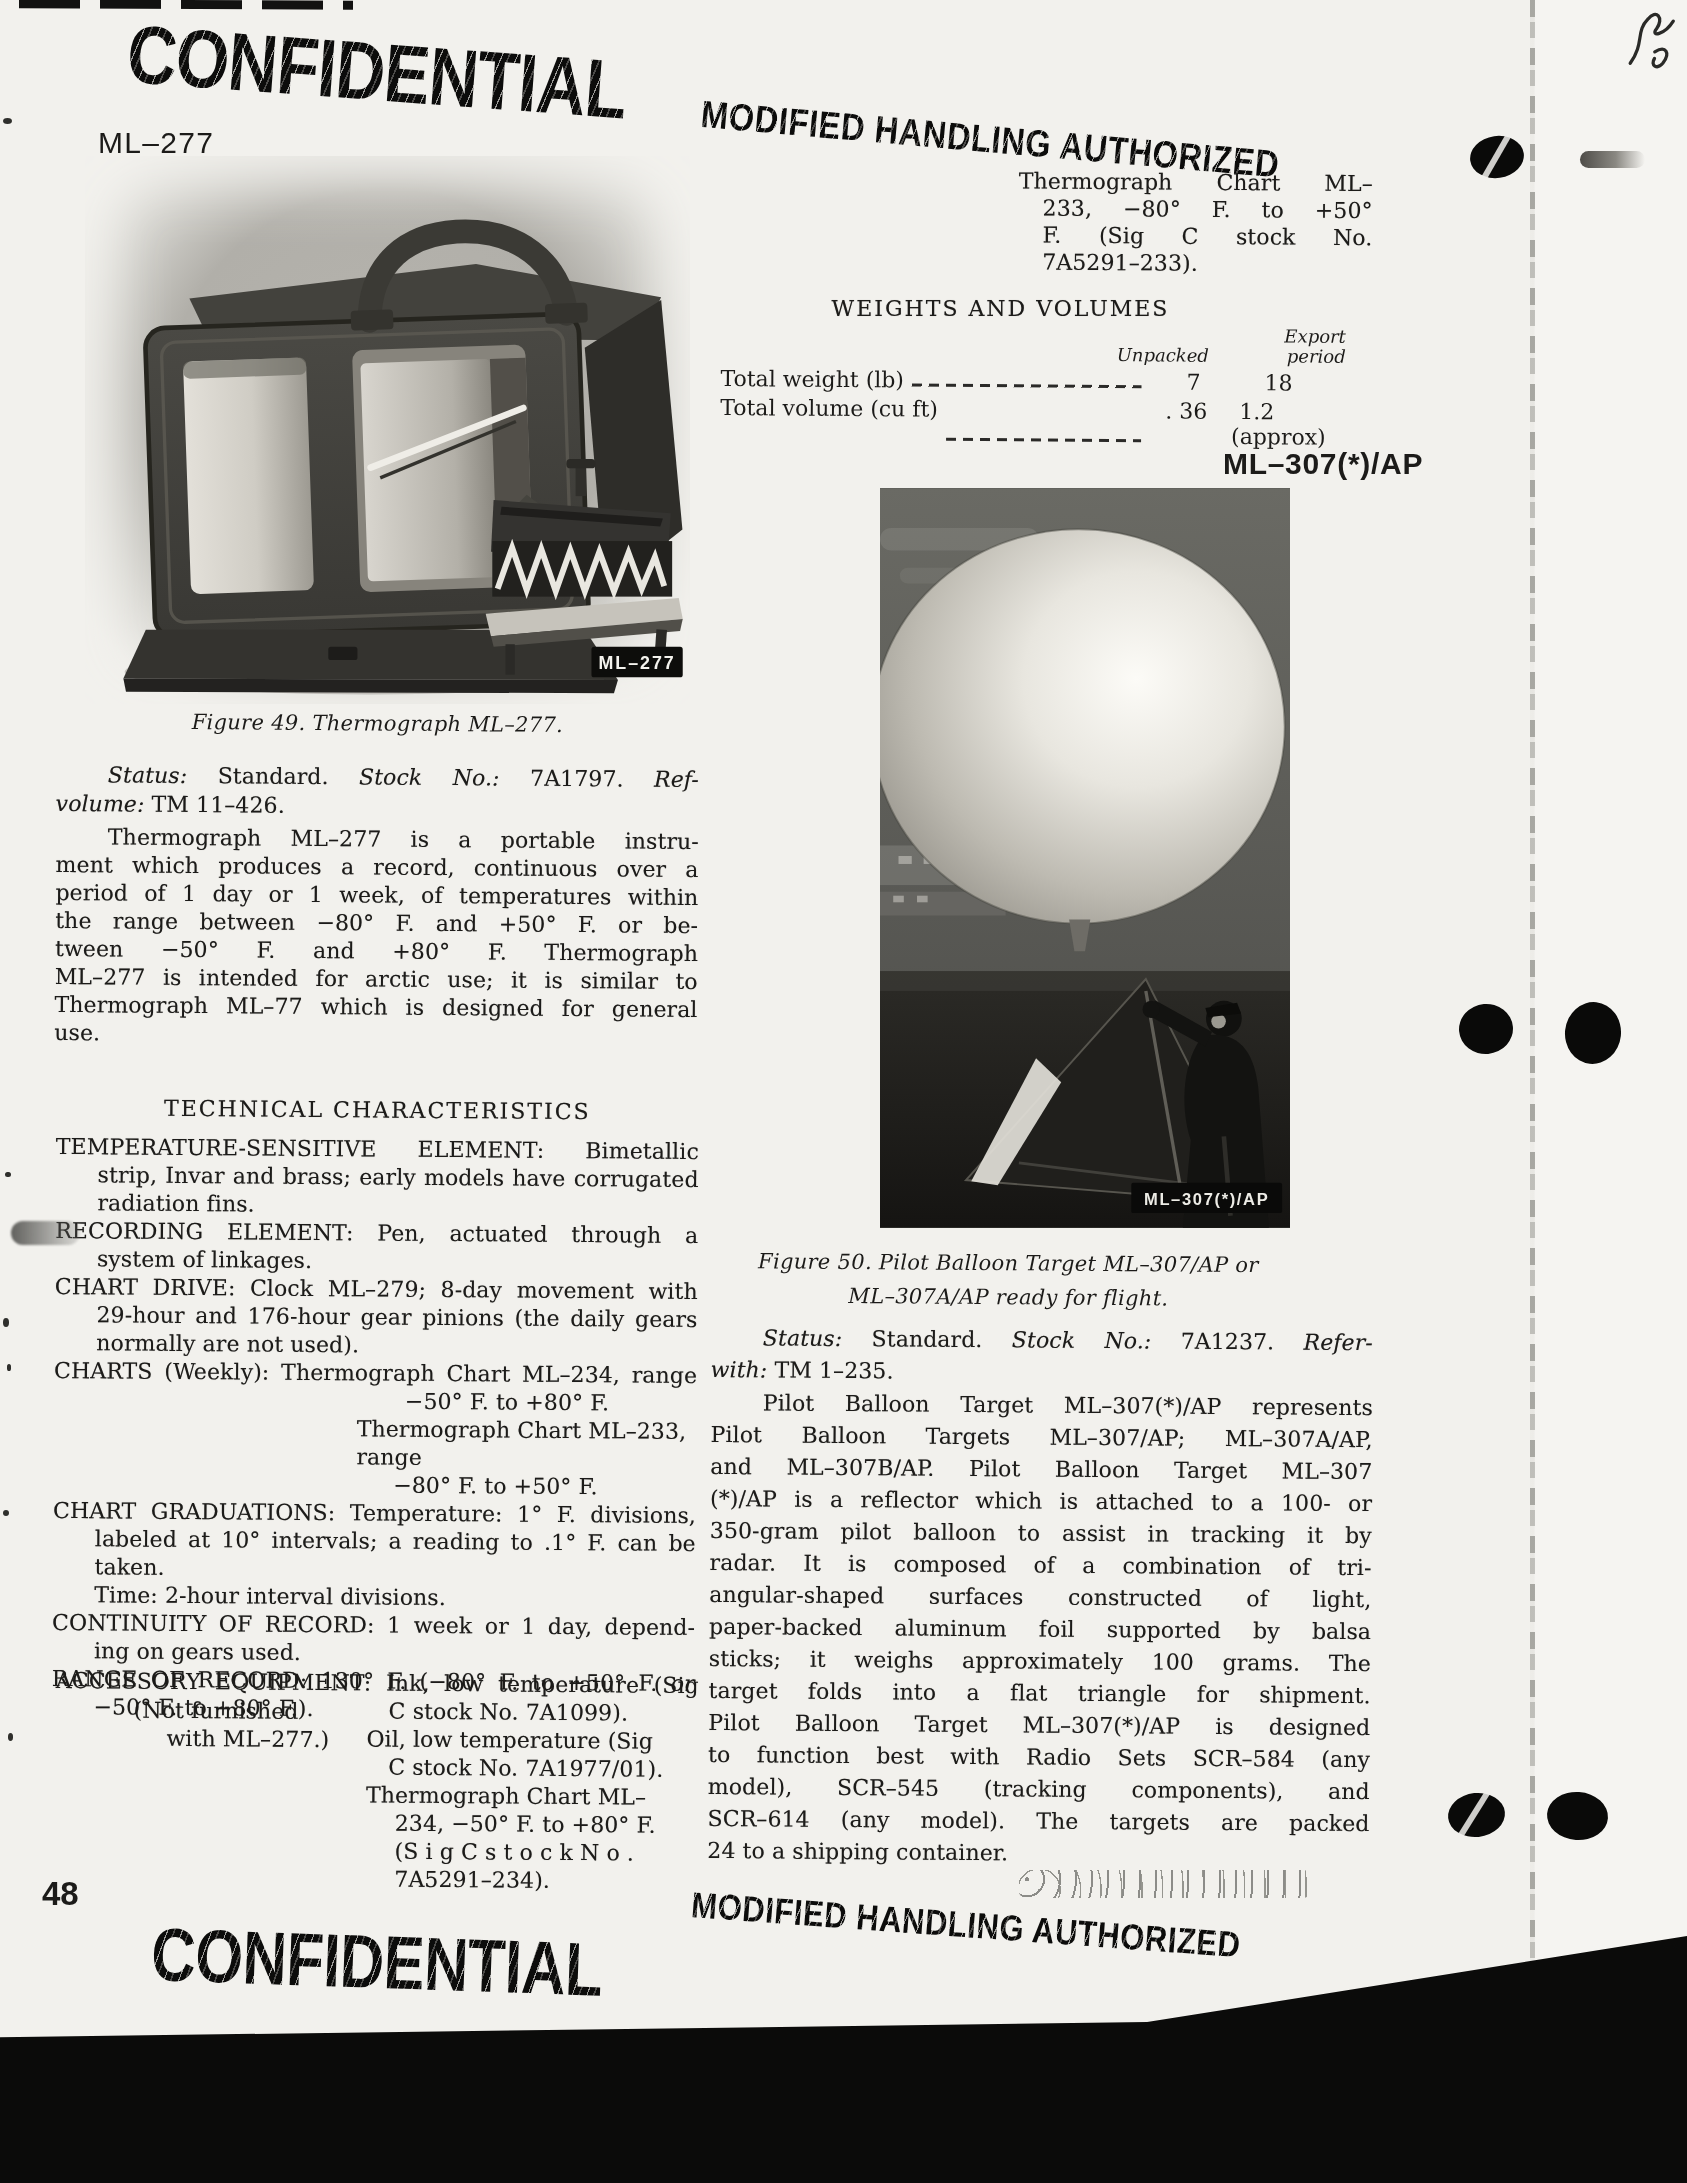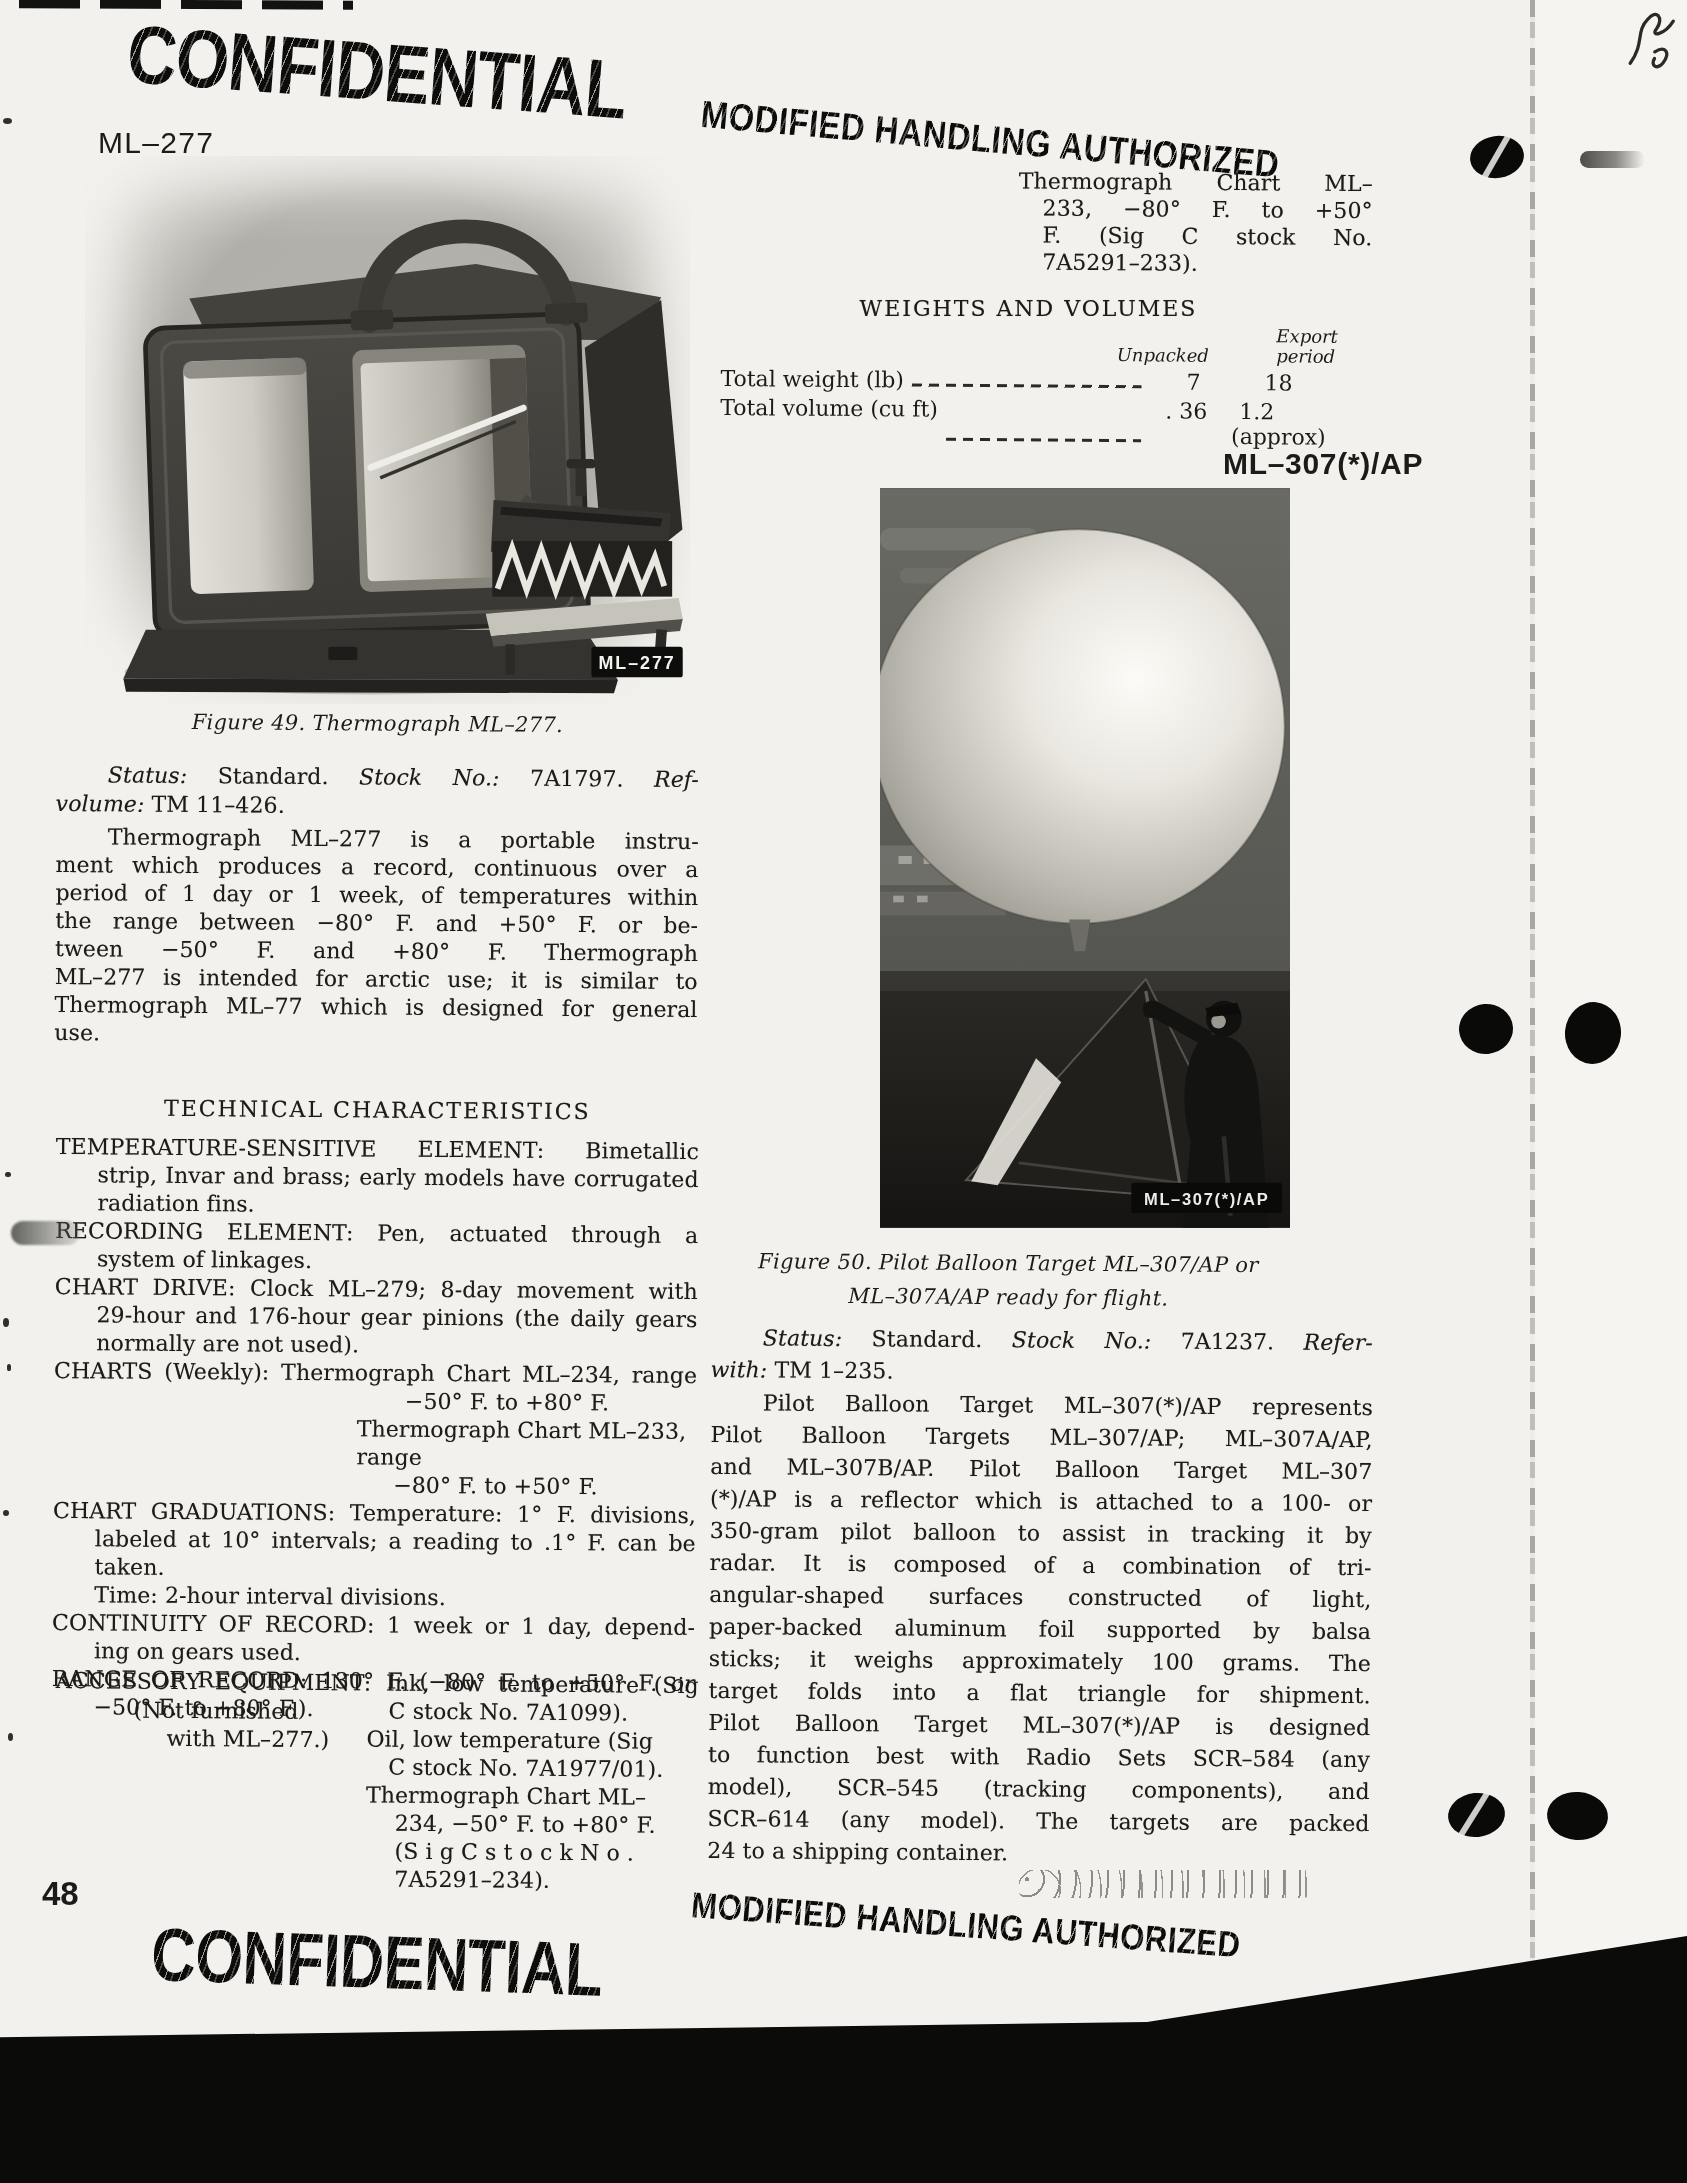--- a/index.html
+++ b/index.html
@@ -47,25 +47,25 @@
     background:radial-gradient(ellipse at 50% 46%, #b6b4ae 0%, #b1afa9 52%, #d9d8d3 74%, #eeede9 86%, #f2f1ed 95%);
     box-shadow:inset 0 0 60px 26.5px #f2f1ed;}
   #photo49 svg{position:absolute;left:0;top:0;}
 
   
   #photo50{left:880px;top:488px;width:410px;height:740px;background:#54544f;}
   #photo50 svg{position:absolute;left:0;top:0;}
 
   
   #chart233{top:165px;line-height:27px;}
-  #weights-title{left:749px;top:296px;width:655px;transform:translateX(-48px);}
+  #weights-title{left:721px;top:296px;width:655px;transform:translateX(-48px);}
   #wtable{left:721px;top:322px;width:655px;font-size:22px;}
   .wh{font-style:italic;font-size:18px;line-height:20px;}
   #wh-unpacked{position:absolute;left:396px;top:20px;}
-  #wh-export{position:absolute;right:38px;top:0;text-align:left;font-style:italic;}
+  #wh-export{position:absolute;right:30px;top:0;text-align:right;font-style:italic;}
   .wrow{position:absolute;left:0;width:100%;display:flex;align-items:baseline;}
   #wrow1{top:44px;} #wrow2{top:73px;}
   .wlead{flex:1;height:2.6px;margin:0 6.6px 6px 8px;align-self:flex-end;
     background:repeating-linear-gradient(90deg,#2b2a28 0 10px,transparent 10px 17px);}
   .wv1{width:83px;} .wv2{width:144px;}
   .v1a{text-indent:38px;} .v2a{text-indent:33px;}
   .v1b{text-indent:17px;} .v2b{text-indent:8px;}
 
   
   #accessory{position:relative;}

